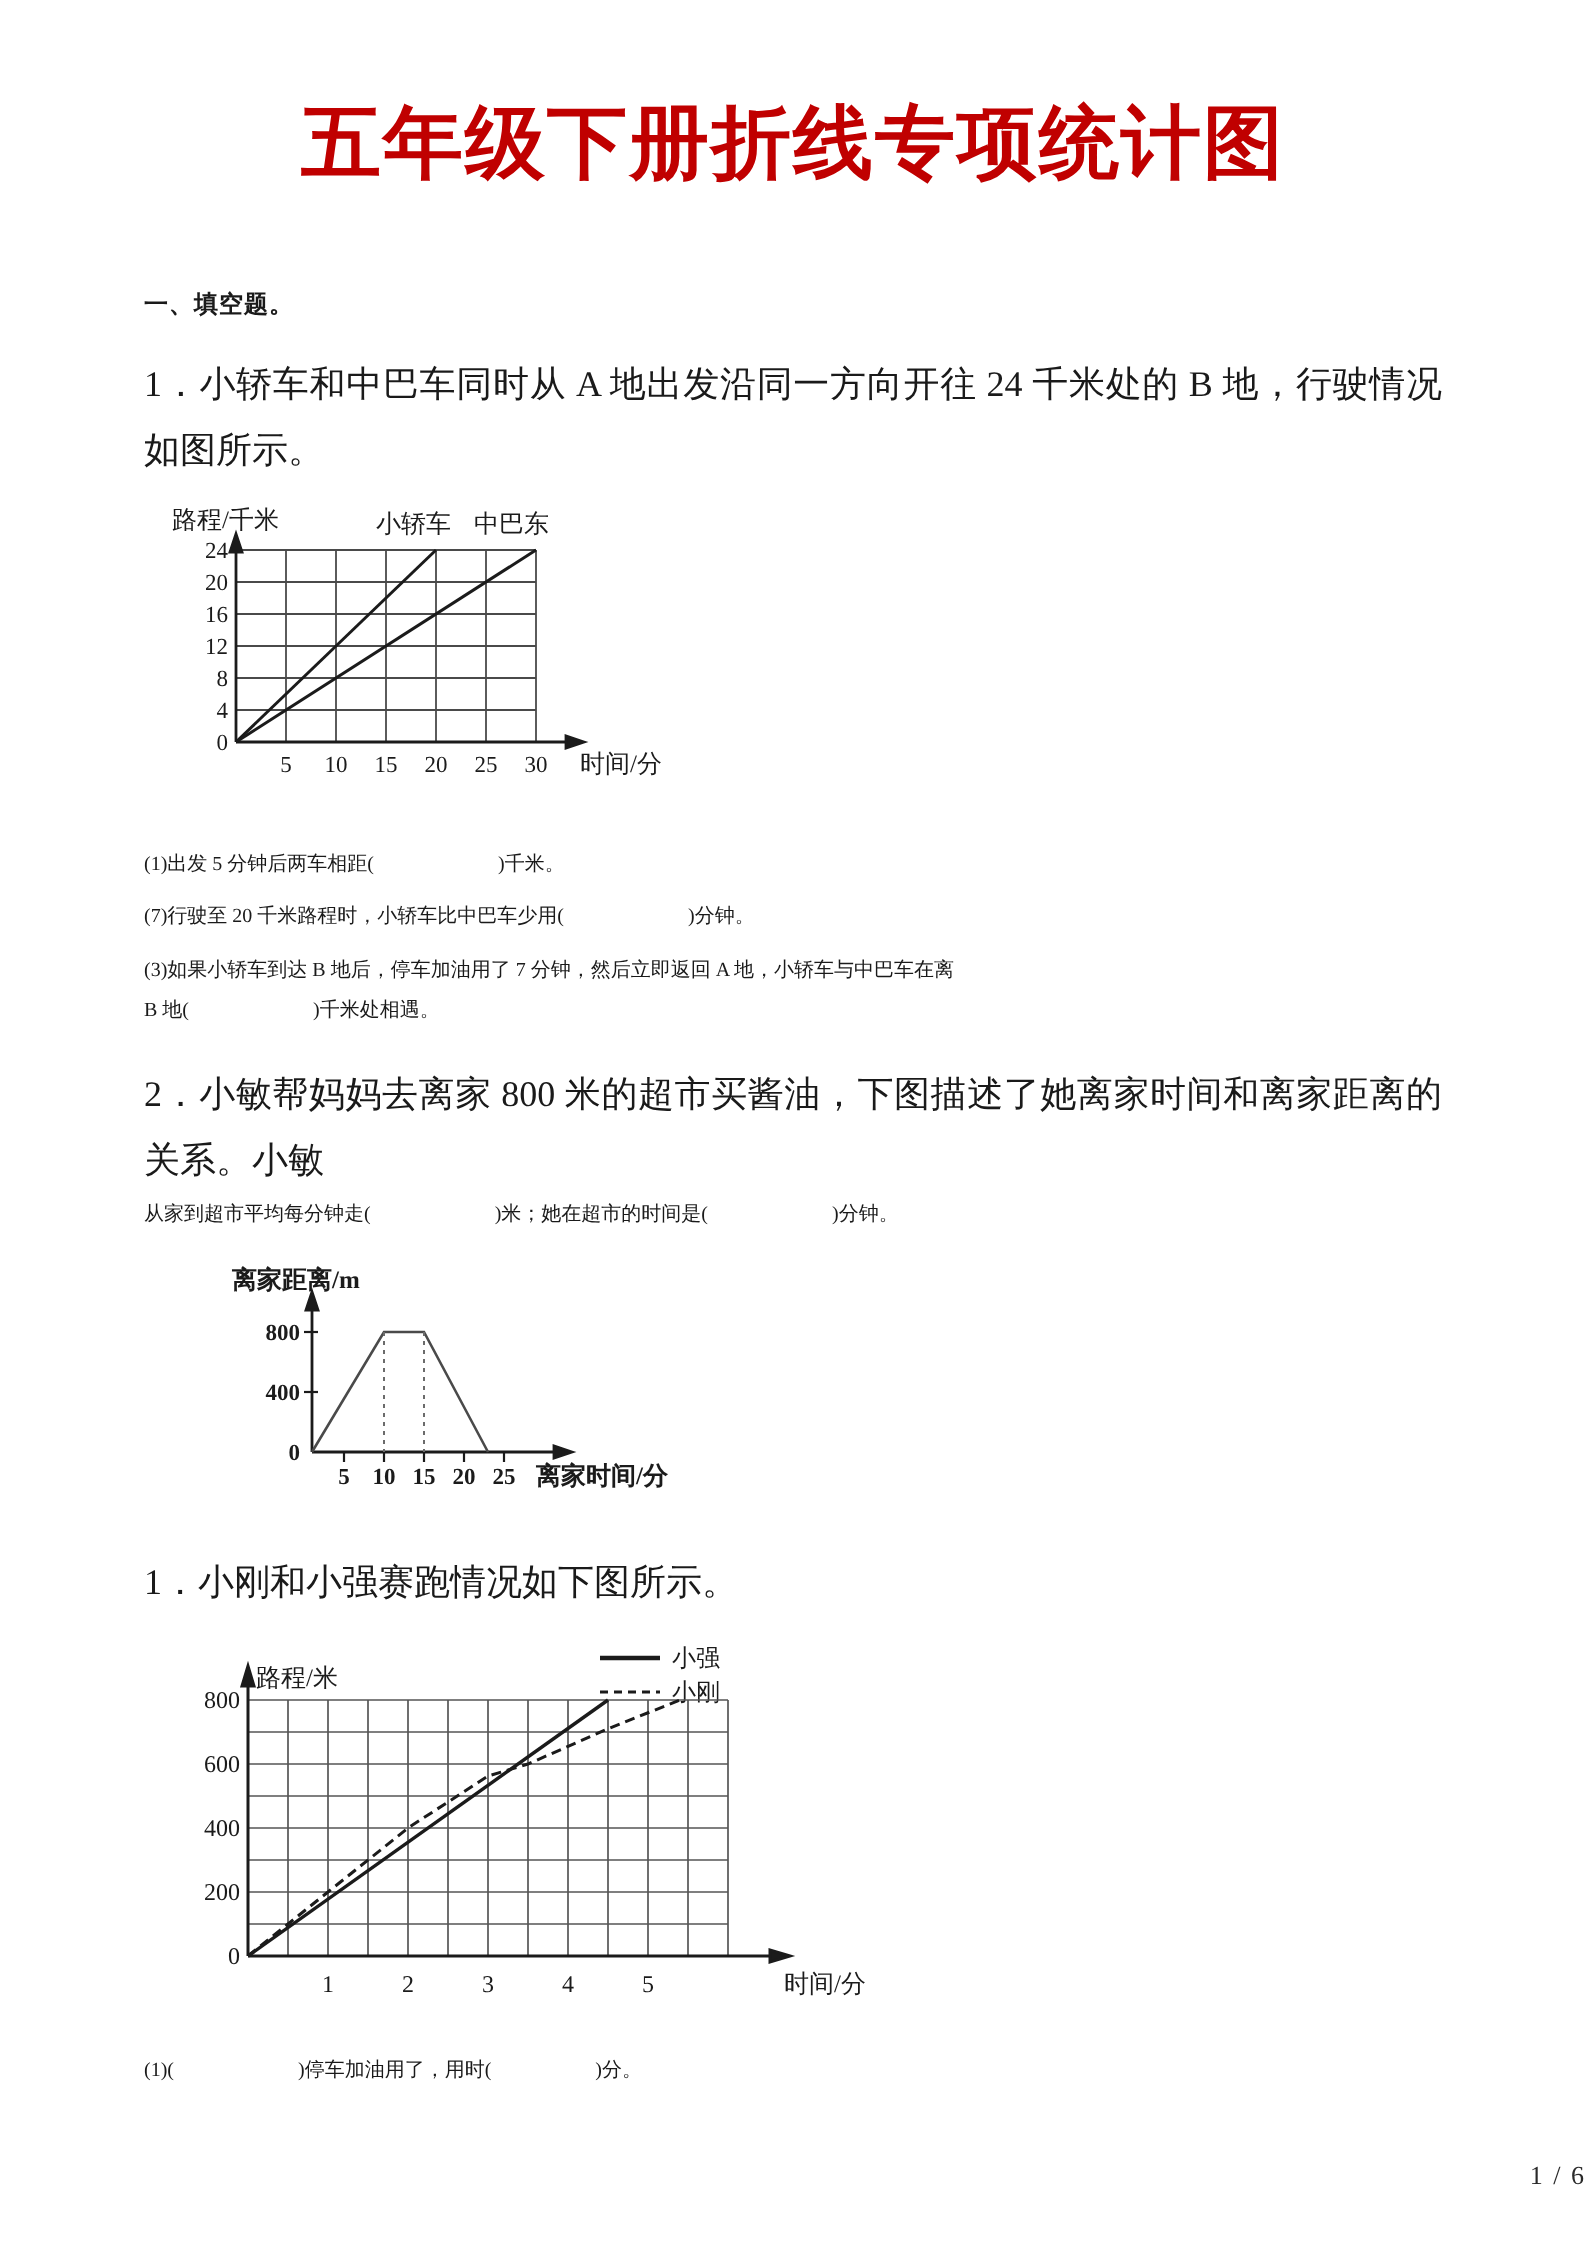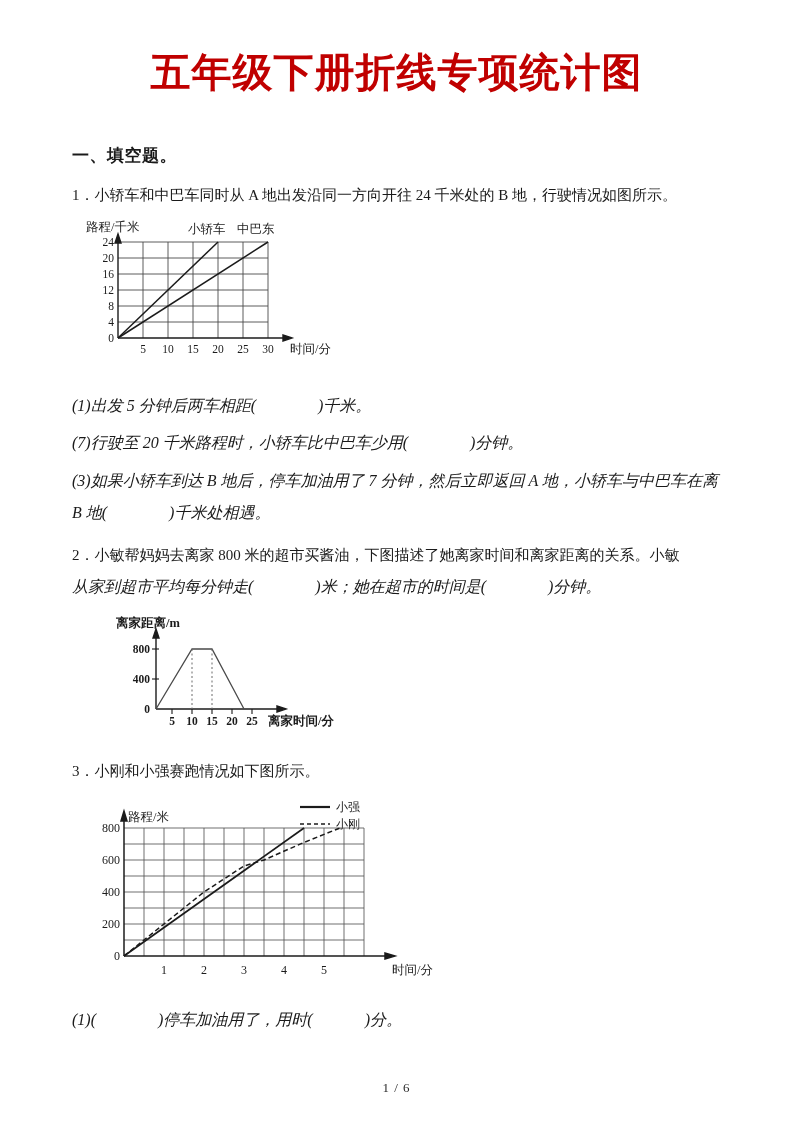--- a/index.html
+++ b/index.html
@@ -35,39 +35,38 @@
     letter-spacing: 1px;
     color: #c00000;
     line-height: 1.2;
     white-space: nowrap;
   }
 
   
   .section-head {
     margin: 0;
     padding-top: 48px;
-    font-size: 17px;
+    font-size: 12px;
     font-weight: 700;
     letter-spacing: 0.5px;
   }
 
   
   .q-text {
     margin: 0;
     padding-top: 15px;
-    font-size: 15px;
+    font-size: 18px;
     line-height: 1.85;
     text-align: justify;
   }
   .sub-text {
     margin: 0;
     padding-top: 8px;
-    font-size: 16px;
+    font-size: 10px;
     line-height: 1.85;
-    font-style: italic;
   }
   .blank {
     display: inline-block;
     min-width: 62px;
   }
   .blank-sm { display: inline-block; min-width: 52px; }
 
   
   .figure {
     position: relative;
@@ -82,21 +81,21 @@
     font-family: "Liberation Serif", "DejaVu Serif", serif;
     fill: #1b1b1b;
   }
 
   
   .footer {
     position: absolute;
     left: 0;
     bottom: 26px;
     width: 793px;
-    text-align: center;
+    text-align: right;
     font-size: 13px;
     color: #2a2a2a;
     letter-spacing: 1px;
   }
 </style>
 </head>
 <body>
 
 <div class="page">
 
@@ -220,21 +219,21 @@
         <text x="60" y="112">5</text>
         <text x="80" y="112">10</text>
         <text x="100" y="112">15</text>
         <text x="120" y="112">20</text>
         <text x="140" y="112">25</text>
       </g>
       <text class="axis-label" x="156" y="112" font-size="12.5">离家时间/分</text>
     </svg>
   </div>
 
-  <p class="q-text">3．小刚和小强赛跑情况如下图所示。</p>
+  <p class="q-text">1．小刚和小强赛跑情况如下图所示。</p>
 
   <div class="figure fig3">
     <svg width="360" height="195" viewBox="0 0 360 195">
 
       <g>
         <line x1="218" y1="11" x2="248" y2="11" stroke="#1b1b1b" stroke-width="2.2"></line>
         <text class="legend-text" x="254" y="15" font-size="12">小强</text>
         <line x1="218" y1="28" x2="248" y2="28" stroke="#1b1b1b" stroke-width="1.6" stroke-dasharray="4,3"></line>
         <text class="legend-text" x="254" y="32" font-size="12">小刚</text>
       </g>

